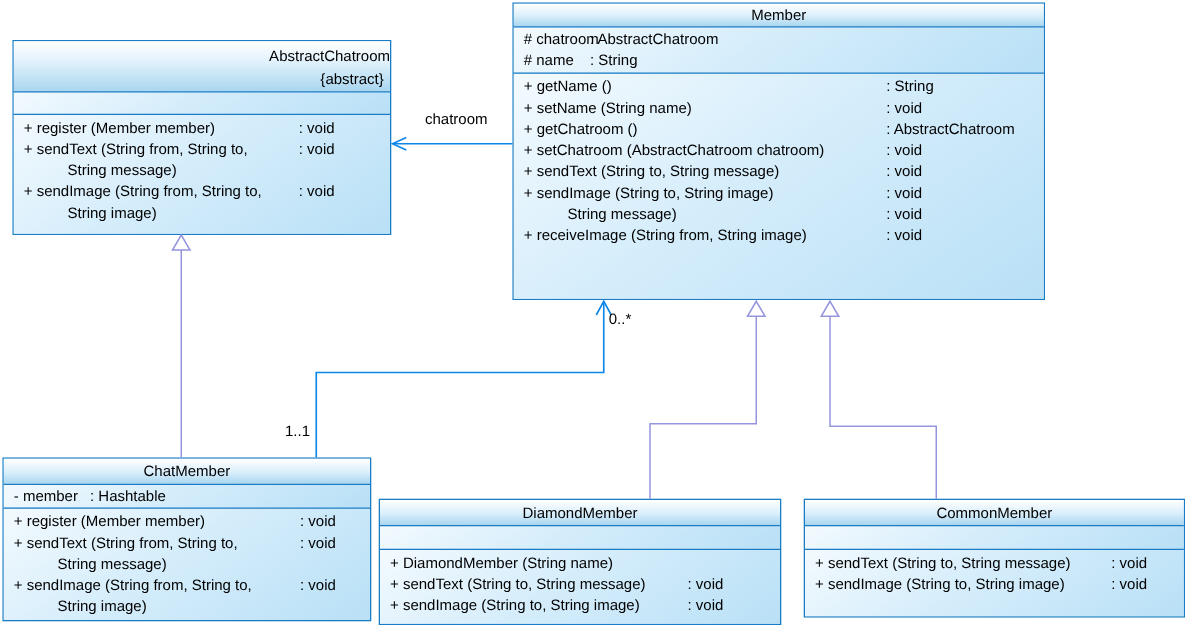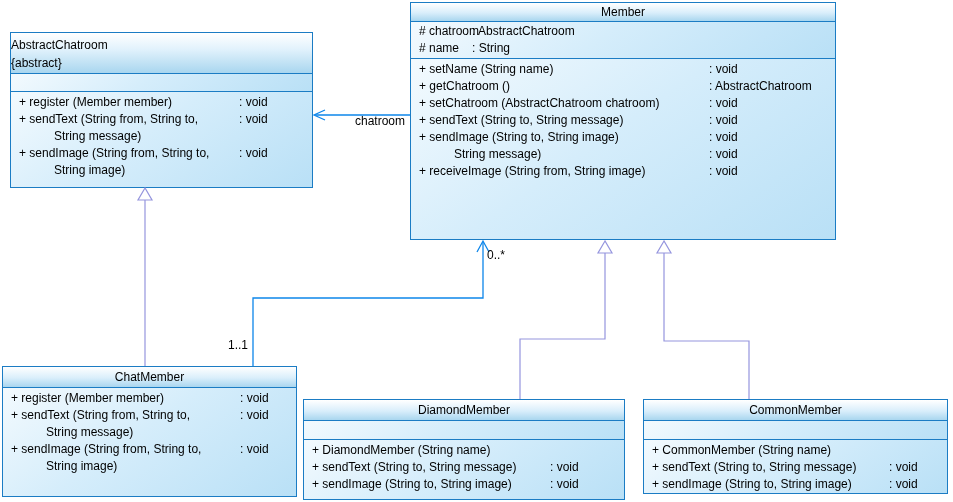--- a/index.html
+++ b/index.html
@@ -13,22 +13,22 @@
   }
   .comp{box-sizing:border-box;background:linear-gradient(145deg,#f3fafe 0%,#d5edfb 45%,#b9e0f6 100%);}
   .title{
     display:flex;align-items:center;justify-content:center;
     background:linear-gradient(180deg,#ffffff 0%,#d9eefb 55%,#a9d6ef 100%);
   }
   .title2{
     background:linear-gradient(180deg,#ffffff 0%,#e2f2fc 40%,#a9d6ef 100%);
     display:flex;flex-direction:column;
   }
-  .title2 .tname{text-align:left;line-height:19px;margin-top:3px;}
-  .title2 .stereo{padding-right:5px;line-height:17px;}
+  .title2 .tname{text-align:right;line-height:19px;margin-top:3px;}
+  .title2 .stereo{text-align:right;padding-right:5px;line-height:17px;}
   .attrs{border-top:1px solid var(--border,#1b7cc4);padding:1px 0 0 8px;}
   .methods{border-top:1px solid var(--border,#1b7cc4);flex:1;padding:2px 0 0 8px;overflow:hidden;}
   .arow{line-height:17px;white-space:nowrap;}
   .aname{display:inline-block;}
   .mrow{position:relative;line-height:17px;white-space:nowrap;}
   .sig{white-space:nowrap;}
   .wrap{padding-left:12px;margin-left:23px;}
   .ret{position:absolute;left:var(--ret,220px);top:0;white-space:nowrap;}
   .edge-label{position:absolute;white-space:nowrap;line-height:14px;}
   svg{position:absolute;left:0;top:0;pointer-events:none;}
@@ -69,20 +69,24 @@
     <div class="comp attrs" style="height:37px;">
       <div class="arow">
         <span class="aname" style="width:53px;"># chatroom</span><span>: AbstractChatroom</span>
       </div>
       <div class="arow">
         <span class="aname" style="width:53px;"># name</span><span>: String</span>
       </div>
     </div>
     <div class="comp methods">
       <div class="mrow">
+        <div class="sig">+ getName ()</div>
+        <span class="ret">: String</span>
+      </div>
+      <div class="mrow">
         <div class="sig">+ setName (String name)</div>
         <span class="ret">: void</span>
       </div>
       <div class="mrow">
         <div class="sig">+ getChatroom ()</div>
         <span class="ret">: AbstractChatroom</span>
       </div>
       <div class="mrow">
         <div class="sig">+ setChatroom (AbstractChatroom chatroom)</div>
         <span class="ret">: void</span>
@@ -103,20 +107,25 @@
         <div class="sig">+ receiveImage (String from, String image)</div>
         <span class="ret">: void</span>
       </div>
     </div>
   </div>
 
   <div class="uml-class" style="left:2px;top:366px;width:295px;height:131px;--ret:229px;">
     <div class="comp title" style="height:20px;">
       <span>ChatMember</span>
     </div>
+    <div class="comp attrs" style="height:19px;">
+      <div class="arow">
+        <span class="aname" style="width:61px;">- member</span><span>: Hashtable</span>
+      </div>
+    </div>
     <div class="comp methods">
       <div class="mrow">
         <div class="sig">+ register (Member member)</div>
         <span class="ret">: void</span>
       </div>
       <div class="mrow">
         <div class="sig">+ sendText (String from, String to,</div>
         <div class="sig wrap">String message)</div>
         <span class="ret">: void</span>
       </div>
@@ -148,23 +157,20 @@
     </div>
   </div>
 
   <div class="uml-class" style="left:643px;top:399px;width:305px;height:95px;--ret:237px;">
     <div class="comp title" style="height:20px;">
       <span>CommonMember</span>
     </div>
     <div class="comp attrs" style="height:19px;"></div>
     <div class="comp methods">
       <div class="mrow">
-        <div class="sig">+ CommonMember (String name)</div>
-      </div>
-      <div class="mrow">
         <div class="sig">+ sendText (String to, String message)</div>
         <span class="ret">: void</span>
       </div>
       <div class="mrow">
         <div class="sig">+ sendImage (String to, String image)</div>
         <span class="ret">: void</span>
       </div>
     </div>
   </div>
 
@@ -189,17 +195,17 @@
       <polyline points="520,399 520,339 605,339 605,253" fill="none"></polyline>
       <polygon points="605,241 598,253 612,253" fill="#ffffff"></polygon>
     </g>
 
     <g style="stroke:var(--gen,#9595de);stroke-width:1.2;">
       <polyline points="749,399 749,341 664,341 664,253" fill="none"></polyline>
       <polygon points="664,241 657,253 671,253" fill="#ffffff"></polygon>
     </g>
   </svg>
 
-  <div class="edge-label" style="left:325px;top:114px;width:80px;text-align:right;">chatroom</div>
+  <div class="edge-label" style="left:325px;top:88px;width:80px;text-align:center;">chatroom</div>
   <div class="edge-label" style="left:228px;top:338px;width:24px;text-align:left;">1..1</div>
   <div class="edge-label" style="left:487px;top:248px;">0..*</div>
 
 </div>
 
 </body></html>

